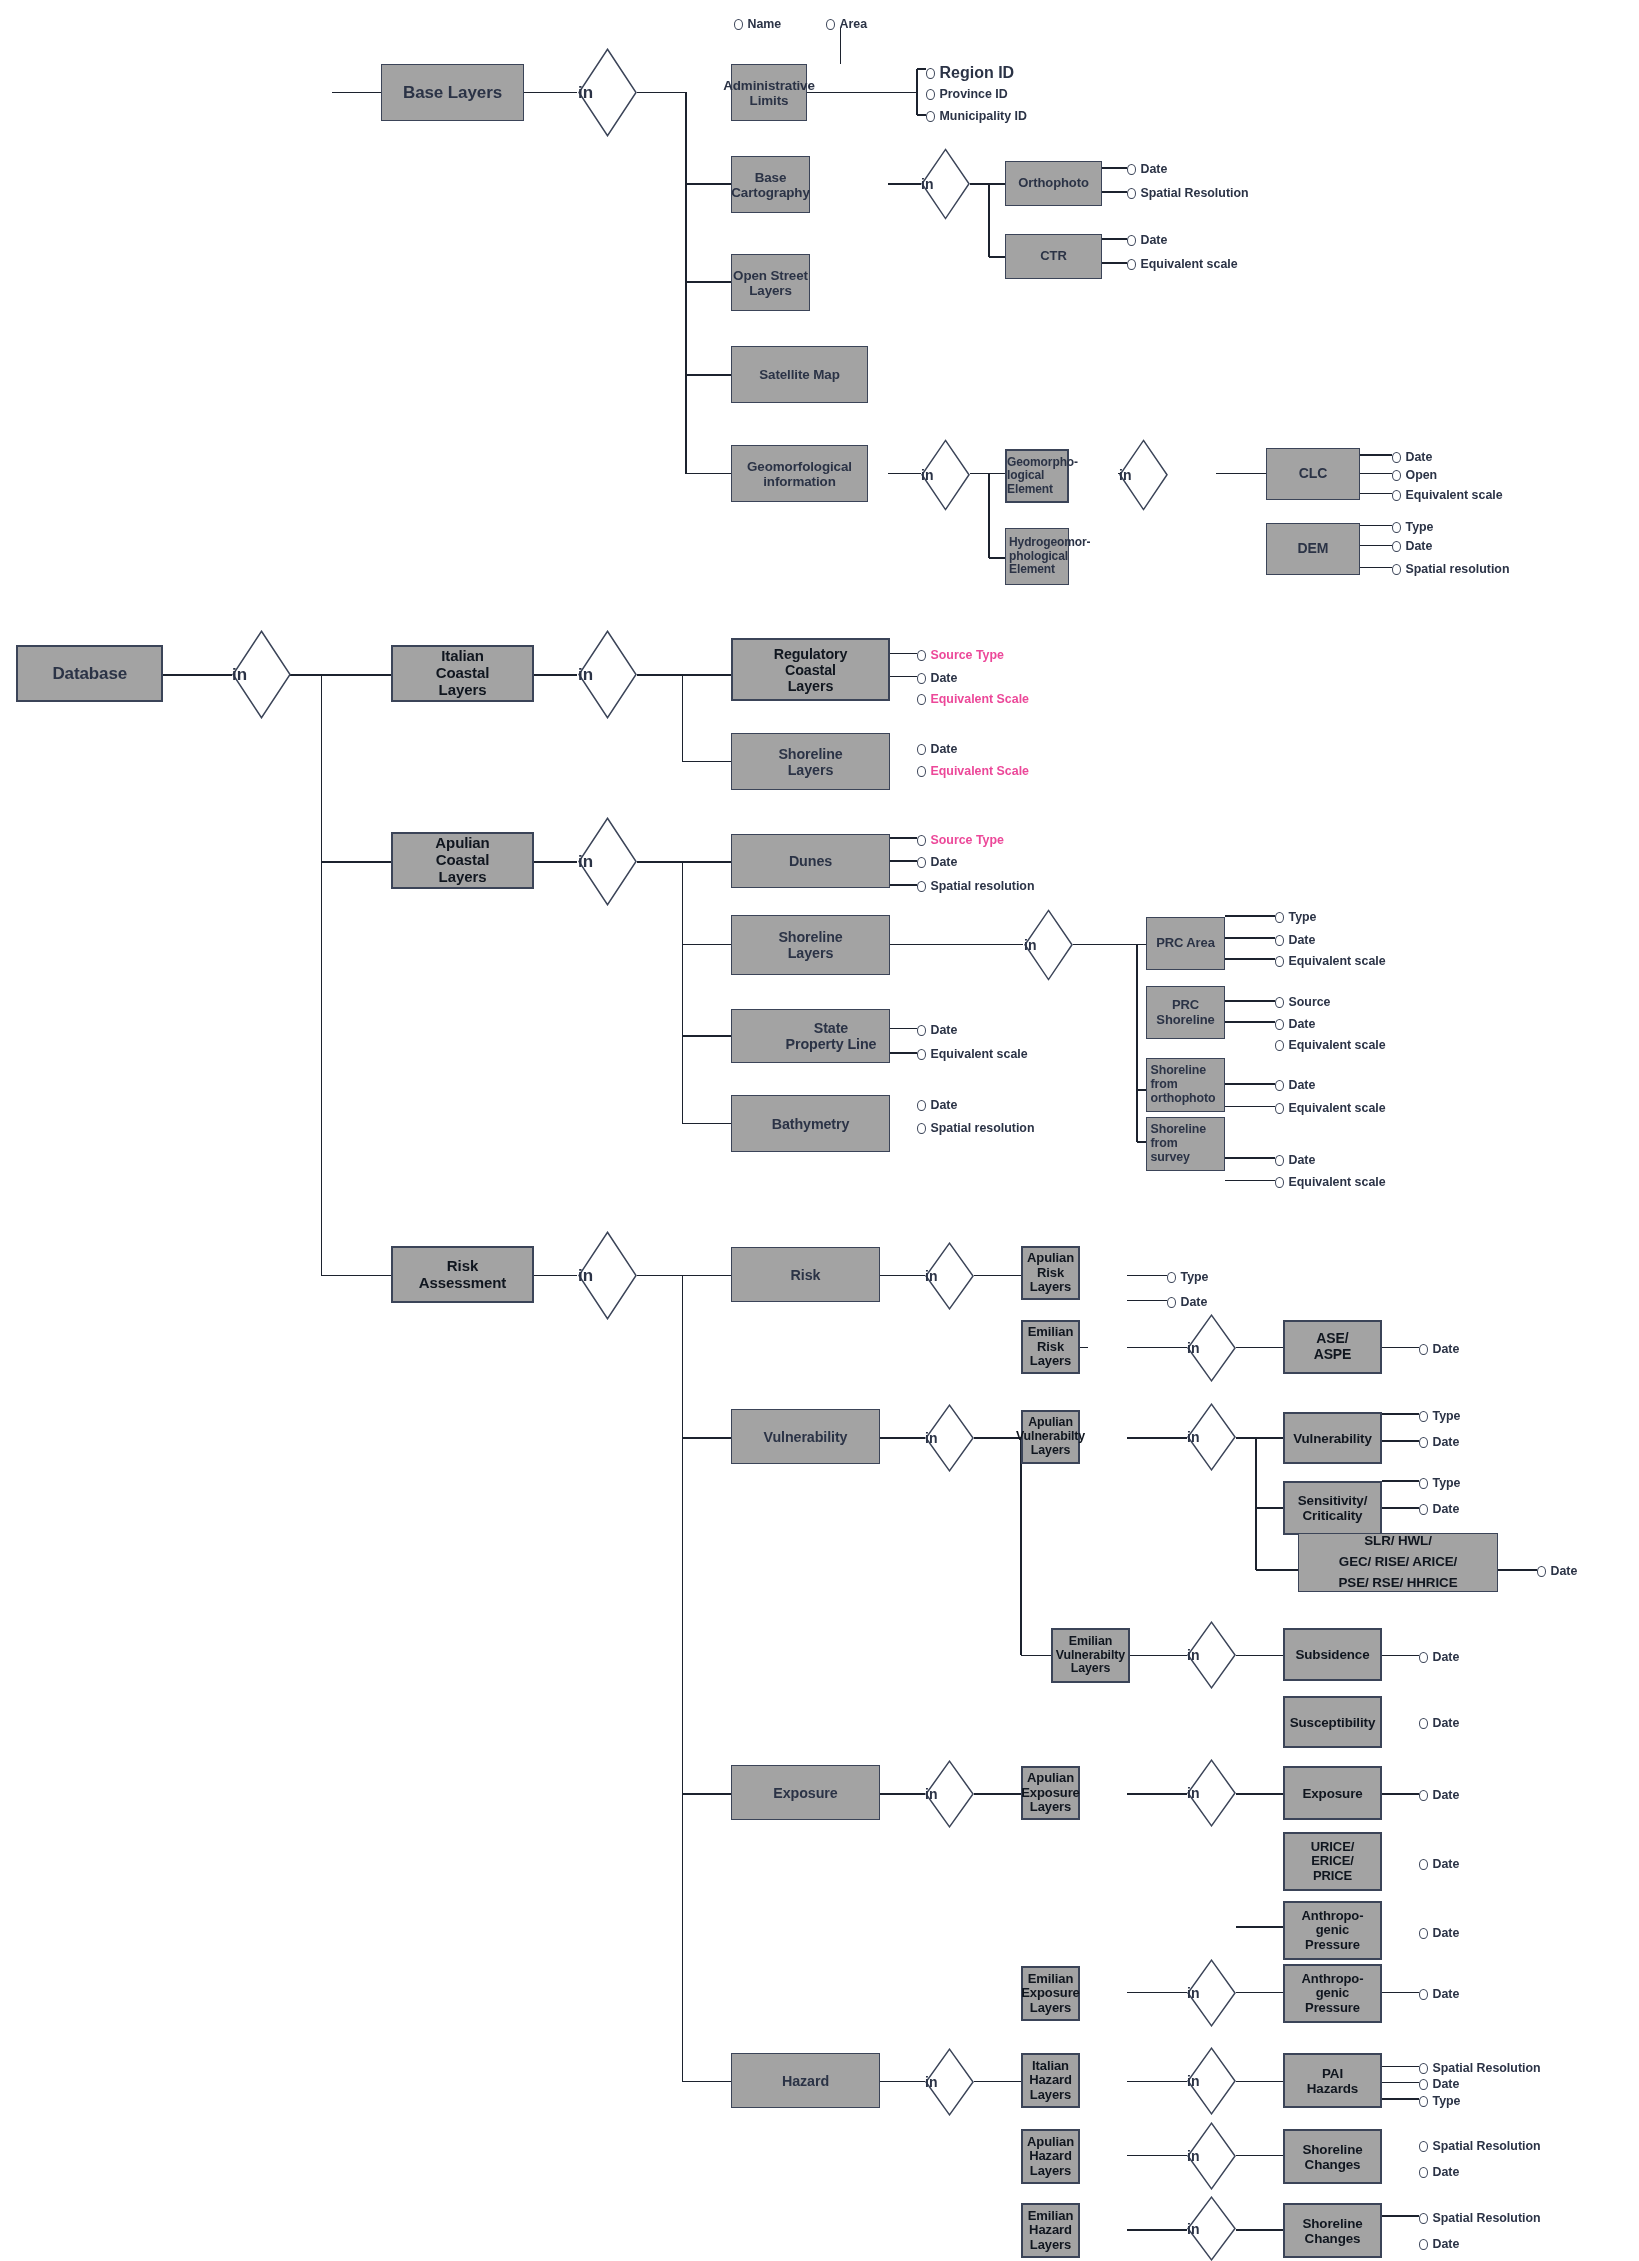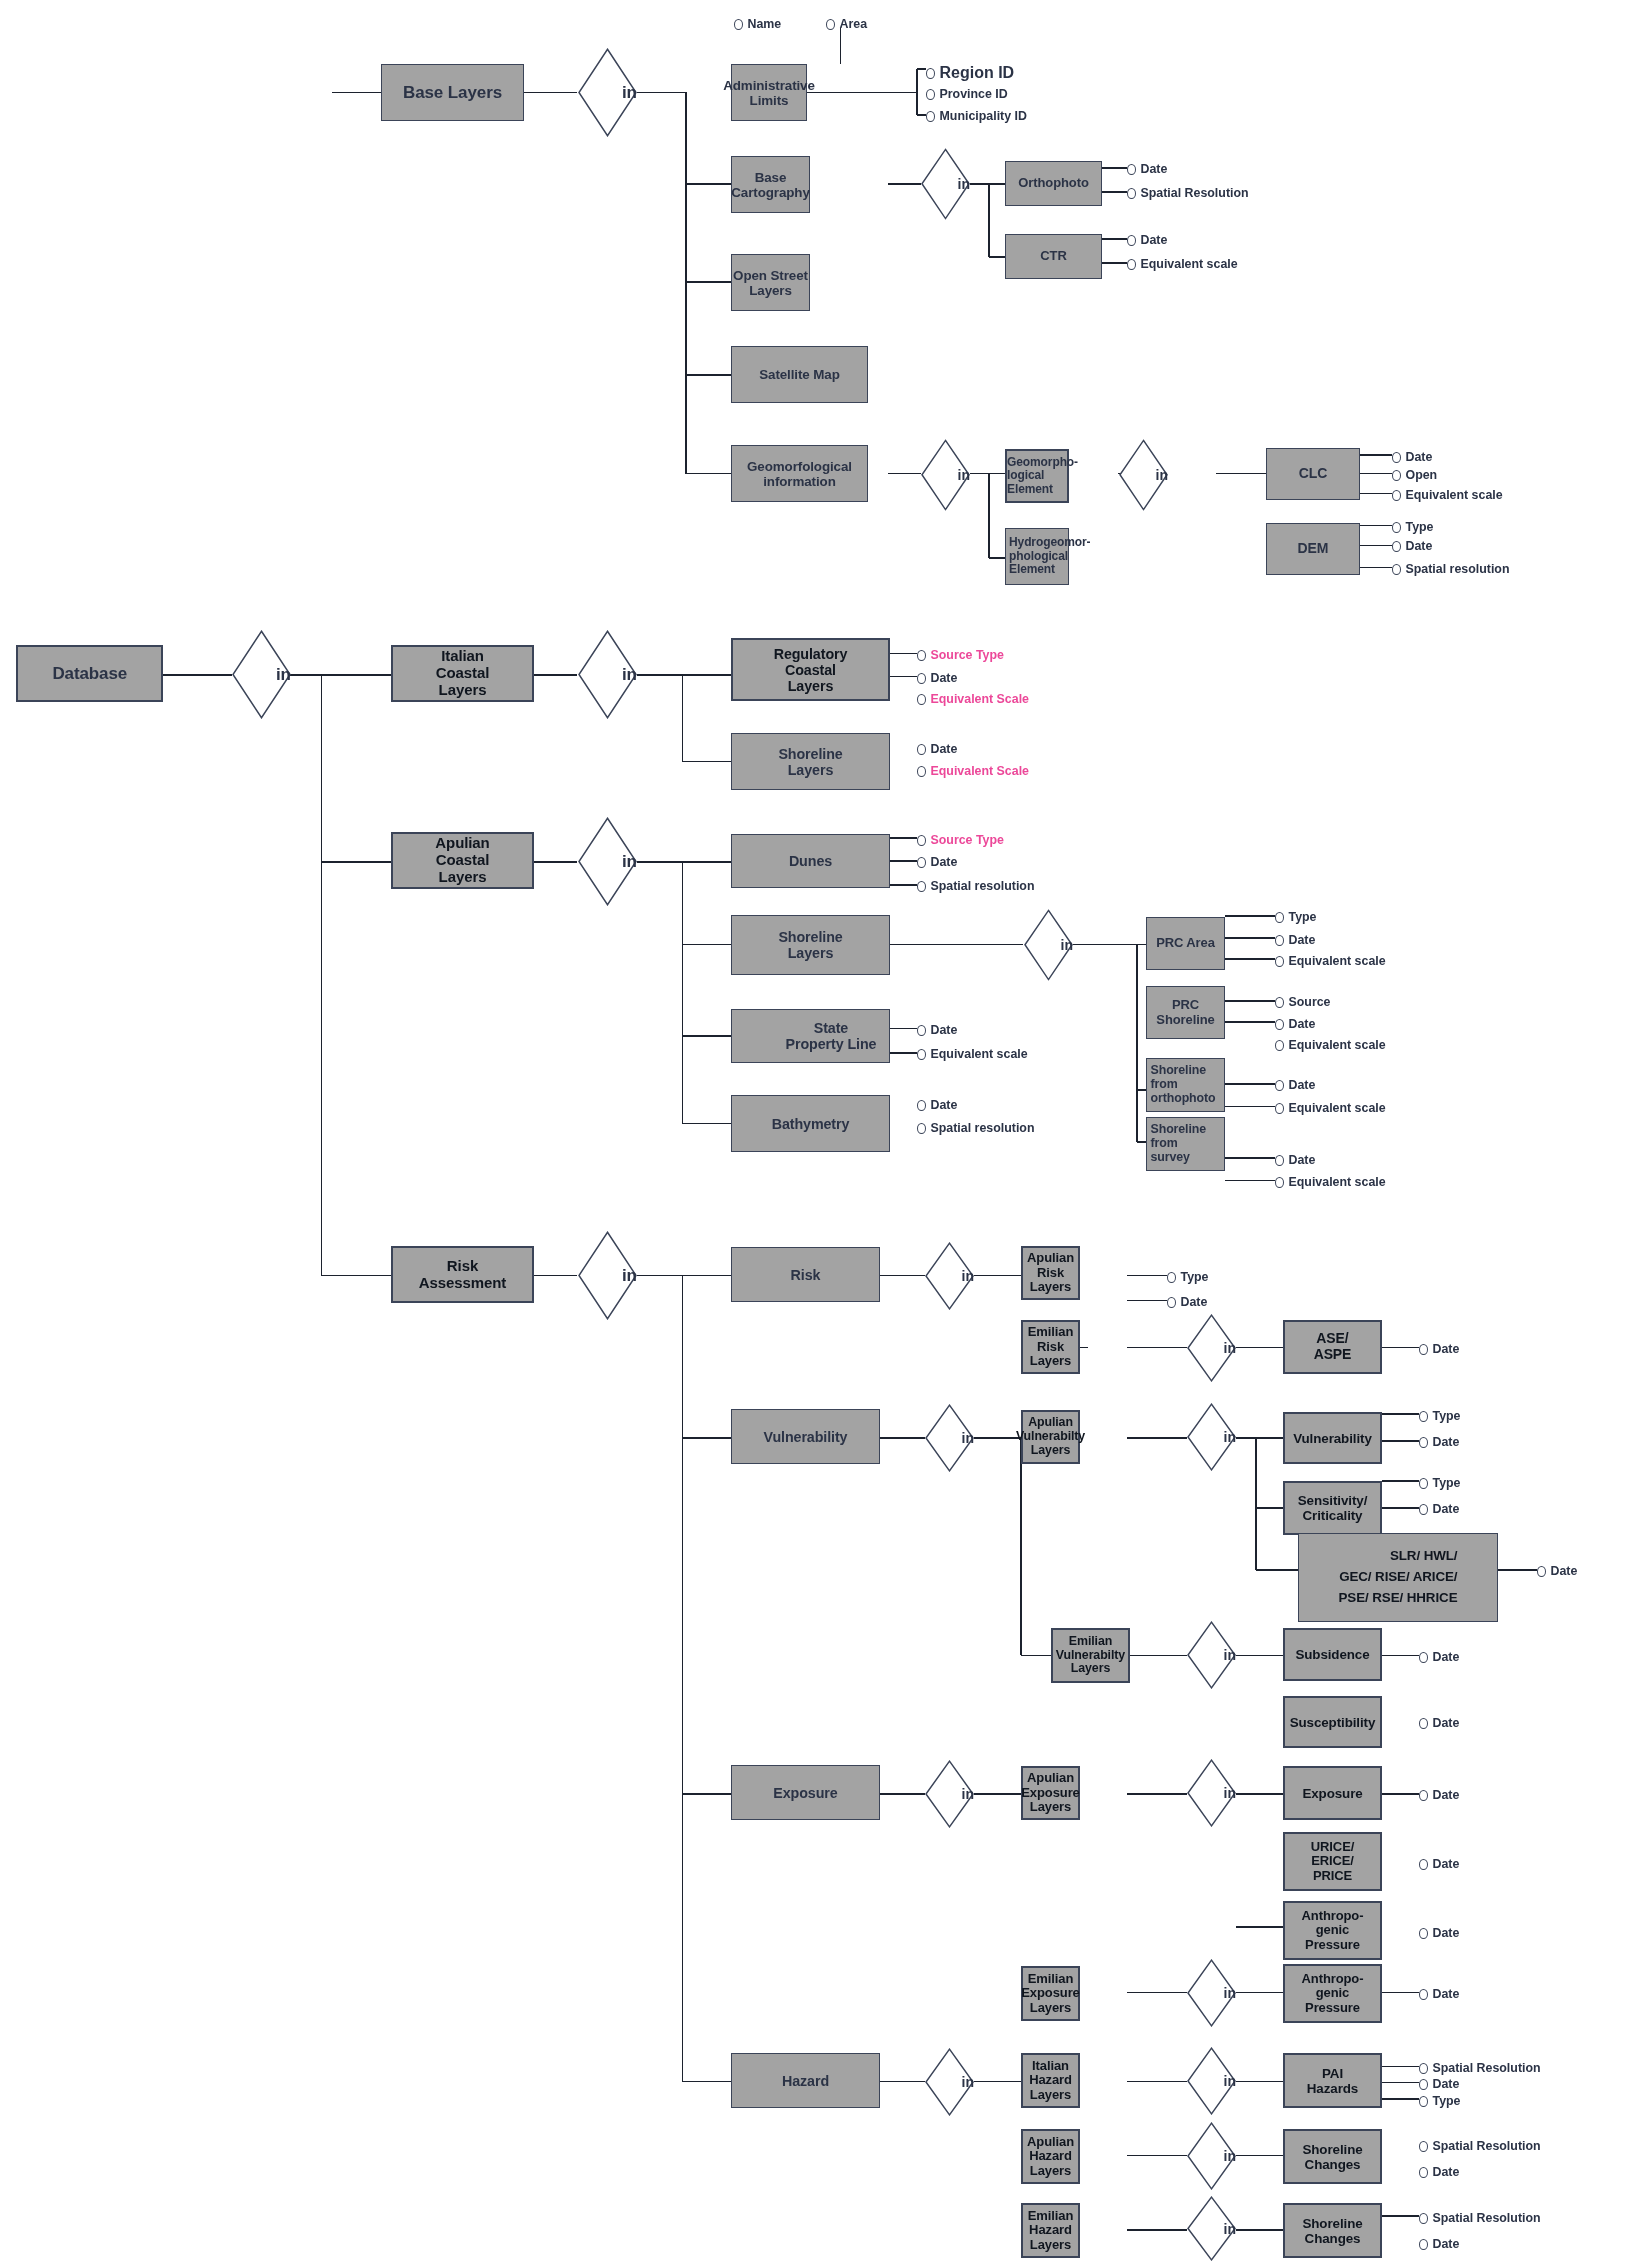--- a/index.html
+++ b/index.html
@@ -17,21 +17,21 @@
     color:#2b3346;
     font-weight:bold;
     line-height:1.12;
     white-space:pre-line;
     letter-spacing:-0.1px;
   }
   .ent.thick{border-width:2px;}
 
   .rel{
     position:absolute;
-    display:flex;align-items:center;justify-content:flex-end;
+    display:flex;align-items:center;justify-content:flex-start;
     color:#2b3346;font-weight:bold;
   }
   .rel svg{position:absolute;left:0;top:0;}
   .rel span{position:relative;z-index:2;}
 
   .attr{
     position:absolute;
     display:flex;align-items:center;
     color:#2b3346;
     font-weight:bold;
@@ -558,21 +558,21 @@
 Criticality</div>
   <div class="attr" style="left:1419px;top:1476px;font-size:12.4px;">
     <span class="bub"></span>
     <span class="alabel">Type</span>
   </div>
   <div class="attr" style="left:1419px;top:1502px;font-size:12.4px;">
     <span class="bub"></span>
     <span class="alabel">Date</span>
   </div>
 
-  <div class="ent" style="left:1298px;top:1533px;width:200px;height:89px;font-size:13.4px;color:#10161f;border-width:1.5px;line-height:1.55;text-align:right;">SLR/ HWL/
+  <div class="ent" style="left:1298px;top:1533px;width:200px;height:59px;font-size:13.4px;color:#10161f;border-width:1.5px;line-height:1.55;">SLR/ HWL/
 GEC/ RISE/ ARICE/
 PSE/ RSE/ HHRICE</div>
   <div class="attr" style="left:1537px;top:1564px;font-size:12.4px;">
     <span class="bub"></span>
     <span class="alabel">Date</span>
   </div>
 
   <div class="ent thick" style="left:1051px;top:1628px;width:79px;height:55px;font-size:12.4px;color:#10161f;">Emilian
 Vulnerabilty
 Layers</div>

